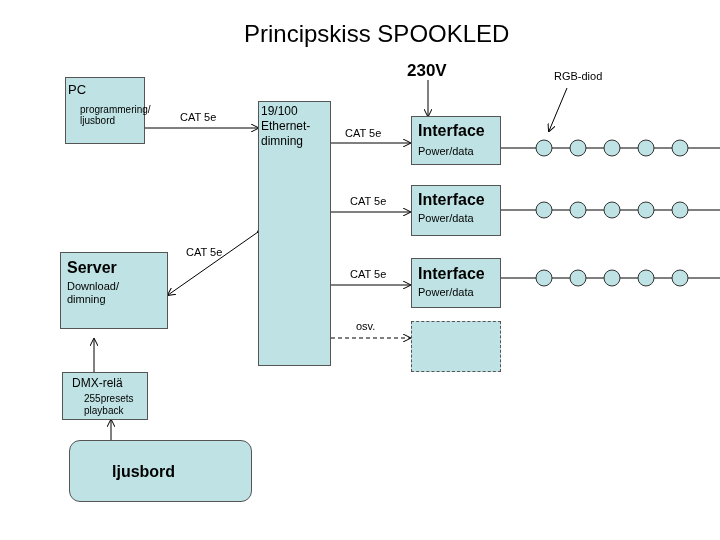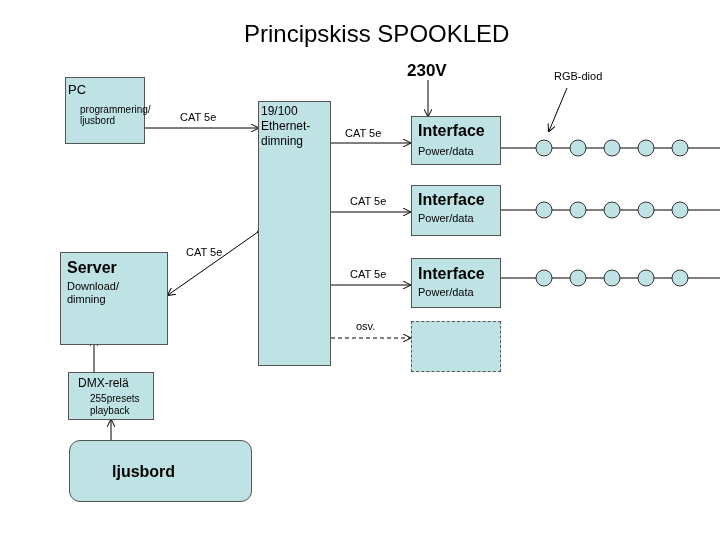--- a/index.html
+++ b/index.html
@@ -74,28 +74,28 @@
   <div class="t small" style="left:2px;top:37px;">ljusbord</div>
 </div>
 <div class="t lbl" style="left:180px;top:111px;">CAT 5e</div>
 
 <div class="box" style="left:258px;top:101px;width:73px;height:265px;">
   <div class="t" style="left:2px;top:2px;font-size:12px;line-height:15px;">19/100</div>
   <div class="t" style="left:2px;top:17px;font-size:12px;line-height:15px;">Ethernet-</div>
   <div class="t" style="left:2px;top:32px;font-size:12px;line-height:15px;">dimning</div>
 </div>
 
-<div class="box" style="left:60px;top:252px;width:108px;height:93px;">
+<div class="box" style="left:60px;top:252px;width:108px;height:77px;">
   <div class="t big" style="left:6px;top:6px;">Server</div>
   <div class="t med" style="left:6px;top:27px;">Download/</div>
   <div class="t med" style="left:6px;top:40px;">dimning</div>
 </div>
 <div class="t lbl" style="left:186px;top:246px;">CAT 5e</div>
 
-<div class="box" style="left:68px;top:372px;width:86px;height:48px;">
+<div class="box" style="left:62px;top:372px;width:86px;height:48px;">
   <div class="t" style="left:9px;top:3px;font-size:12px;">DMX-relä</div>
   <div class="t small" style="left:9px;top:20px;">255presets</div>
   <div class="t small" style="left:9px;top:32px;">playback</div>
 </div>
 
 <div class="box" style="left:69px;top:440px;width:183px;height:62px;border-radius:11px;">
   <div class="t big" style="left:42px;top:22px;">ljusbord</div>
 </div>
 
 <div class="box" style="left:411px;top:116px;width:90px;height:49px;">

